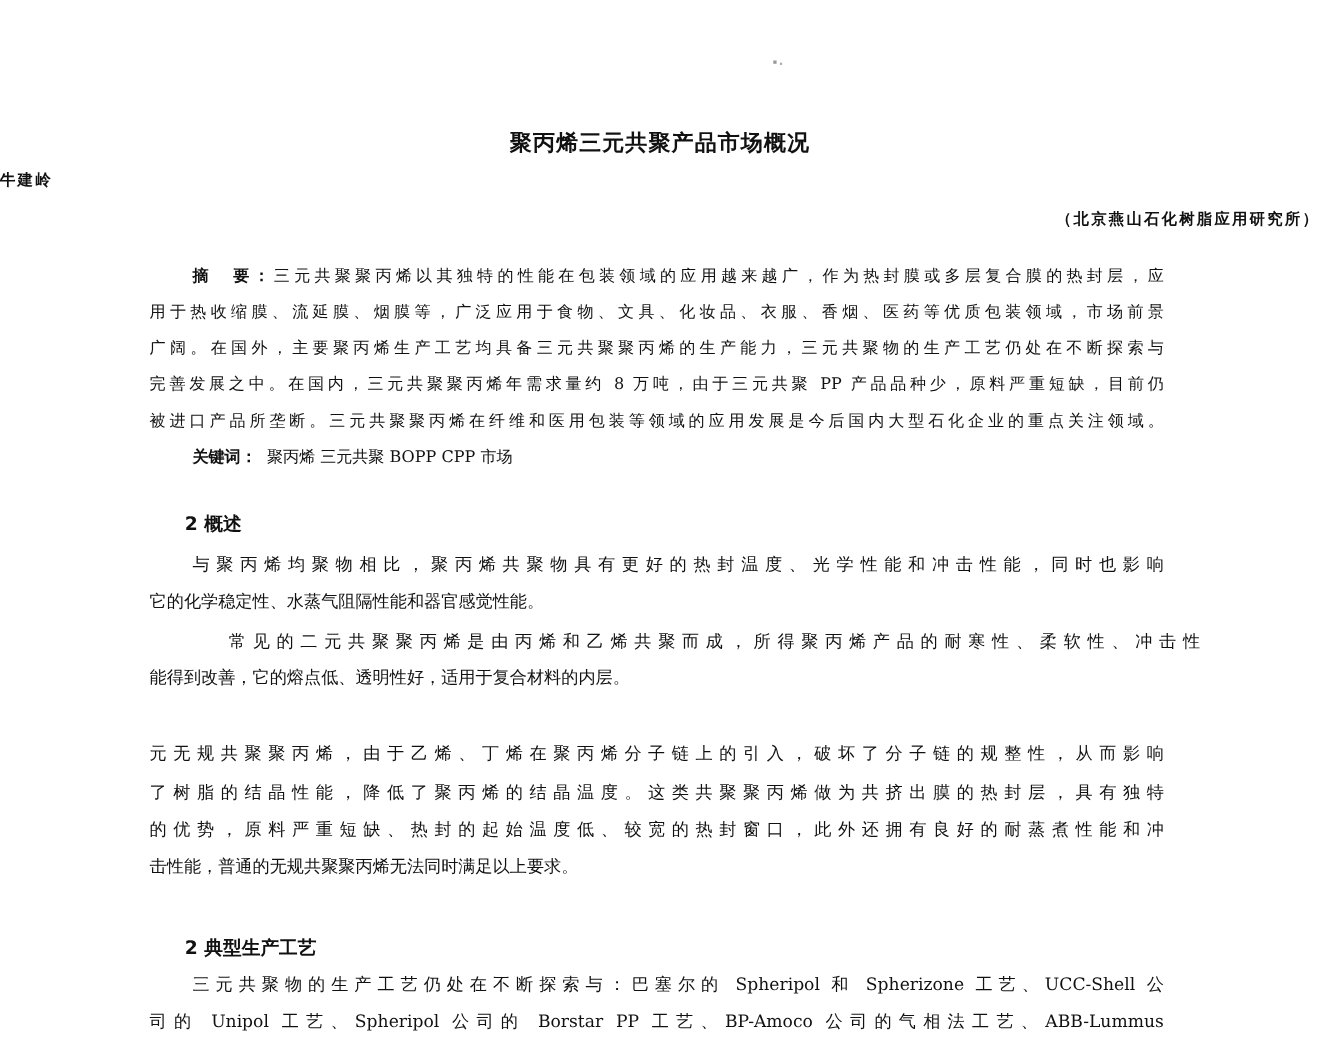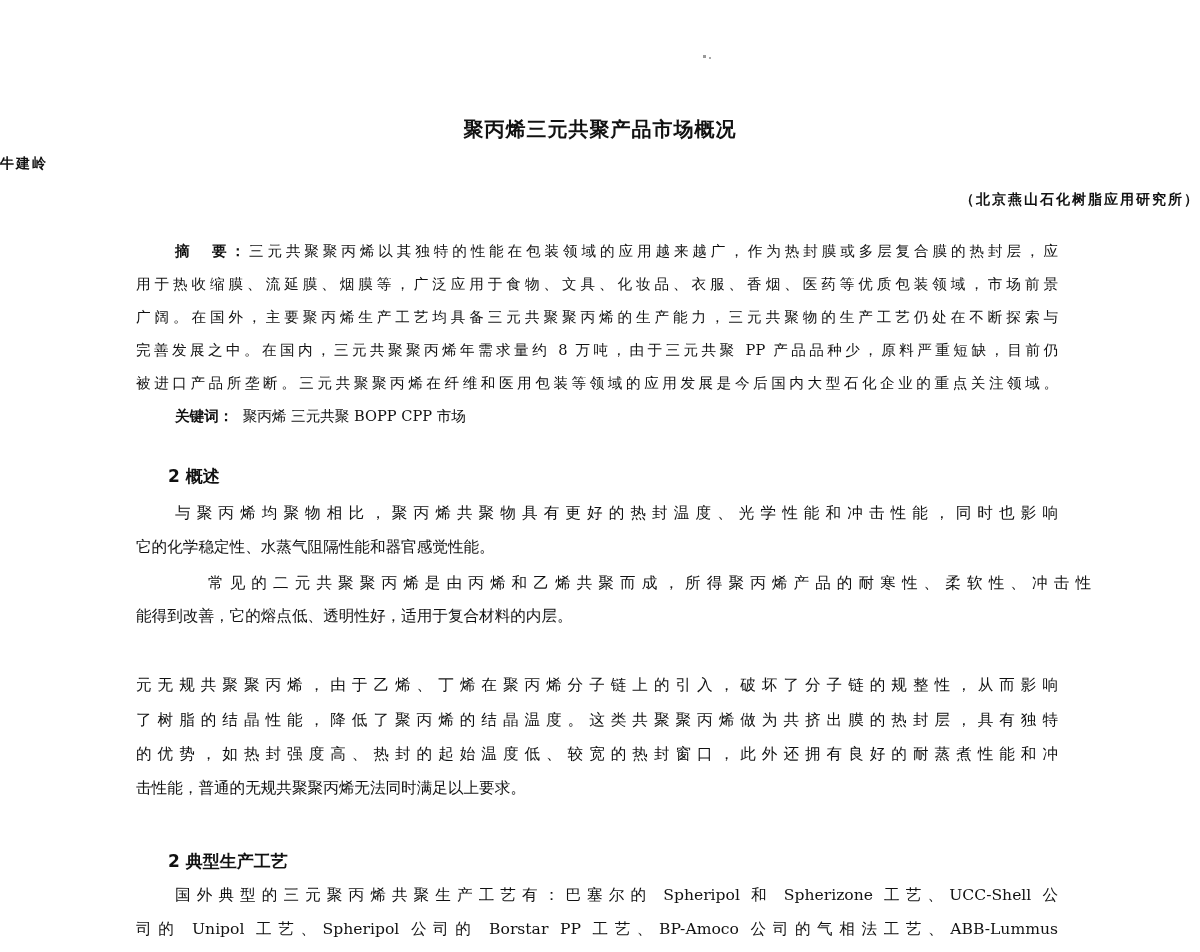--- a/index.html
+++ b/index.html
@@ -38,19 +38,19 @@
     <div class="line indent last" style="top:406px;"><span class="kw-label">关键词：</span>&nbsp;&nbsp;<span>聚丙烯  三元共聚  BOPP CPP  市场</span></div>
   </div>
 
   <div class="heading" style="top:465px;">2  概述</div>
   <div class="line indent" style="top:503px;">与聚丙烯均聚物相比，聚丙烯共聚物具有更好的热封温度、光学性能和冲击性能，同时也影响</div>
   <div class="line last" style="top:537px;">它的化学稳定性、水蒸气阻隔性能和器官感觉性能。</div>
   <div class="line indent" style="top:573px;margin-left:33px;">常见的二元共聚聚丙烯是由丙烯和乙烯共聚而成，所得聚丙烯产品的耐寒性、柔软性、冲击性</div>
   <div class="line last" style="top:606px;">能得到改善，它的熔点低、透明性好，适用于复合材料的内层。</div>
   <div class="line" style="top:675px;">元无规共聚聚丙烯，由于乙烯、丁烯在聚丙烯分子链上的引入，破坏了分子链的规整性，从而影响</div>
   <div class="line" style="top:710px;">了树脂的结晶性能，降低了聚丙烯的结晶温度。这类共聚聚丙烯做为共挤出膜的热封层，具有独特</div>
-  <div class="line" style="top:744px;">的优势，如热封强度高、热封的起始温度低、较宽的热封窗口，此外还拥有良好的耐蒸煮性能和冲</div>
+  <div class="line" style="top:744px;">的优势，原料严重短缺、热封的起始温度低、较宽的热封窗口，此外还拥有良好的耐蒸煮性能和冲</div>
   <div class="line last" style="top:778px;">击性能，普通的无规共聚聚丙烯无法同时满足以上要求。</div>
 
   <div class="heading" style="top:850px;">2  典型生产工艺</div>
-  <div class="line indent" style="top:885px;">国外典型的三元聚丙烯共聚生产工艺有：巴塞尔的 Spheripol 和 Spherizone 工艺、UCC-Shell 公</div>
+  <div class="line indent" style="top:885px;">三元共聚物的生产工艺仍处在不断探索与：巴塞尔的 Spheripol 和 Spherizone 工艺、UCC-Shell 公</div>
   <div class="line" style="top:919px;">司的 Unipol 工艺、Spheripol 公司的 Borstar PP 工艺、BP-Amoco 公司的气相法工艺、ABB-Lummus</div>
 </div>
 
 </body></html>

